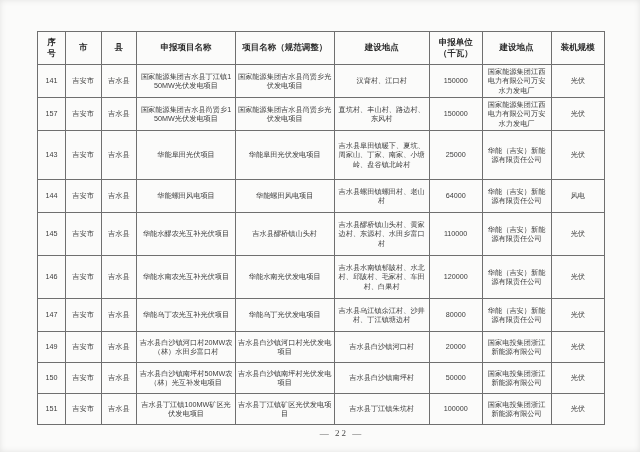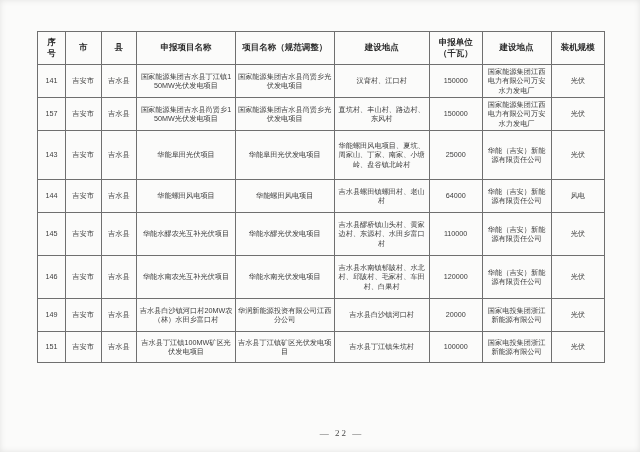--- a/index.html
+++ b/index.html
@@ -129,66 +129,88 @@
           <td>150000</td>
           <td>国家能源集团江西电力有限公司万安水力发电厂</td>
           <td>光伏</td>
         </tr>
         <tr>
           <td>143</td>
           <td>吉安市</td>
           <td>吉水县</td>
           <td>华能阜田光伏项目</td>
           <td>华能阜田光伏发电项目</td>
-          <td>华能螺田风电项目、夏坑、周家山、丁家、南家、小塘岭、盘谷镇北岭村</td>
+          <td>吉水县阜田镇暖下、夏坑、周家山、丁家、南家、小塘岭、盘谷镇北岭村</td>
           <td>25000</td>
           <td>华能（吉安）新能源有限责任公司</td>
           <td>光伏</td>
         </tr>
         <tr>
           <td>144</td>
           <td>吉安市</td>
           <td>吉水县</td>
           <td>华能螺田风电项目</td>
           <td>华能螺田风电项目</td>
           <td>吉水县螺田镇螺田村、老山村</td>
           <td>64000</td>
           <td>华能（吉安）新能源有限责任公司</td>
           <td>风电</td>
         </tr>
         <tr>
           <td>145</td>
           <td>吉安市</td>
           <td>吉水县</td>
           <td>华能水醪农光互补光伏项目</td>
-          <td>华能水醪光伏发电项目</td>
+          <td>吉水县醪桥镇山头村</td>
           <td>吉水县醪桥镇山头村、黄家边村、东源村、水田乡富口村</td>
           <td>110000</td>
           <td>华能（吉安）新能源有限责任公司</td>
           <td>光伏</td>
         </tr>
         <tr>
           <td>146</td>
           <td>吉安市</td>
           <td>吉水县</td>
           <td>华能水南农光互补光伏项目</td>
           <td>华能水南光伏发电项目</td>
           <td>吉水县水南镇郁陂村、水北村、邱陂村、毛家村、车田村、白果村</td>
           <td>120000</td>
           <td>华能（吉安）新能源有限责任公司</td>
           <td>光伏</td>
         </tr>
         <tr>
+          <td>147</td>
+          <td>吉安市</td>
+          <td>吉水县</td>
+          <td>华能乌丁农光互补光伏项目</td>
+          <td>华能乌丁光伏发电项目</td>
+          <td>吉水县乌江镇余江村、沙井村、丁江镇塘边村</td>
+          <td>80000</td>
+          <td>华能（吉安）新能源有限责任公司</td>
+          <td>光伏</td>
+        </tr>
+        <tr>
           <td>149</td>
           <td>吉安市</td>
           <td>吉水县</td>
           <td>吉水县白沙镇河口村20MW农（林）水田乡富口村</td>
-          <td>华润新能源投资有限公司江西分公司</td>
+          <td>吉水县白沙镇河口村光伏发电项目</td>
           <td>吉水县白沙镇河口村</td>
           <td>20000</td>
+          <td>国家电投集团浙江新能源有限公司</td>
+          <td>光伏</td>
+        </tr>
+        <tr>
+          <td>150</td>
+          <td>吉安市</td>
+          <td>吉水县</td>
+          <td>吉水县白沙镇南坪村50MW农（林）光互补发电项目</td>
+          <td>吉水县白沙镇南坪村光伏发电项目</td>
+          <td>吉水县白沙镇南坪村</td>
+          <td>50000</td>
           <td>国家电投集团浙江新能源有限公司</td>
           <td>光伏</td>
         </tr>
         <tr>
           <td>151</td>
           <td>吉安市</td>
           <td>吉水县</td>
           <td>吉水县丁江镇100MW矿区光伏发电项目</td>
           <td>吉水县丁江镇矿区光伏发电项目</td>
           <td>吉水县丁江镇朱坑村</td>

